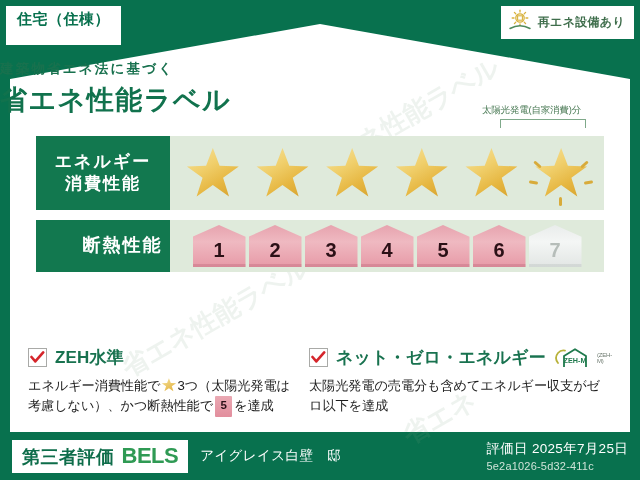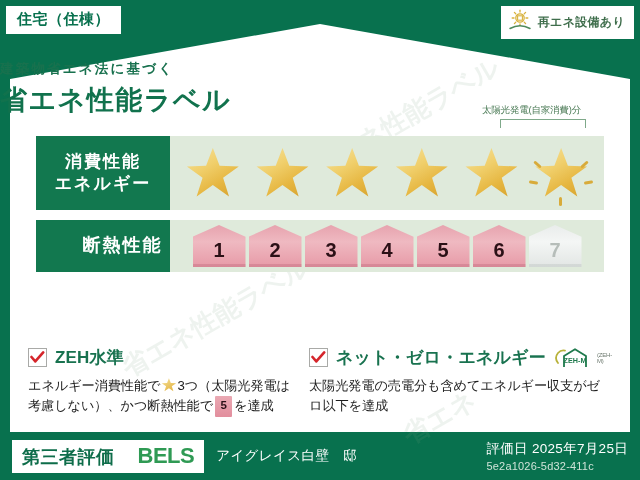--- a/index.html
+++ b/index.html
@@ -12,21 +12,21 @@
   }
   #label-root {
     position: absolute; inset: 0;
     background: #08714e;
   }
 
   
   .house-type {
     position: absolute; left: 6px; top: 6px;
     background: #ffffff;
-    padding: 4px 11px 5px 11px;
+    padding: 4px 11px 16px 11px;
     font-size: 15px; font-weight: bold;
     color: #08714e;
     letter-spacing: 0.5px;
     z-index: 6;
   }
 
   
   .reene-badge {
     position: absolute; right: 6px; top: 6px;
     background: #ffffff;
@@ -205,21 +205,21 @@
 
   
   .footer {
     position: absolute; left: 0; right: 0; bottom: 0; height: 48px;
     z-index: 5; display: flex; align-items: center;
   }
   .bels {
     background: #ffffff;
     margin-left: 12px;
     padding: 3px 10px 4px 10px;
-    display: flex; align-items: baseline; gap: 23px;
+    display: flex; align-items: baseline; gap: 7px;
   }
   .bels .jp { font-size: 18px; font-weight: bold; color: #0e6d4a; letter-spacing: 0.5px; }
   .bels .en { font-size: 22px; font-weight: bold; color: #2f9a54; letter-spacing: -0.5px; }
   .bldg-name {
     margin-left: 12px;
     color: #ffffff; font-size: 13.5px; letter-spacing: 0.4px;
   }
   .foot-right {
     margin-left: auto; margin-right: 12px; text-align: left; color: #ffffff;
   }
@@ -262,22 +262,22 @@
 
   <div class="title-wrap">
     <div class="title-sub">建築物省エネ法に基づく</div>
     <div class="title-main">省エネ性能ラベル</div>
   </div>
 
   <div class="rows">
 
     <div class="row row-energy">
       <div class="row-label two-line">
+        <span>エネルギー</span>
         <span>消費性能</span>
-        <span>エネルギー</span>
       </div>
       <div class="row-body">
         <div class="solar-note">
           <div class="note-txt">太陽光発電(自家消費)分</div>
           <div class="bracket"></div>
         </div>
         <div class="star">
             <div class="shape"></div>
           </div>
         <div class="star">

